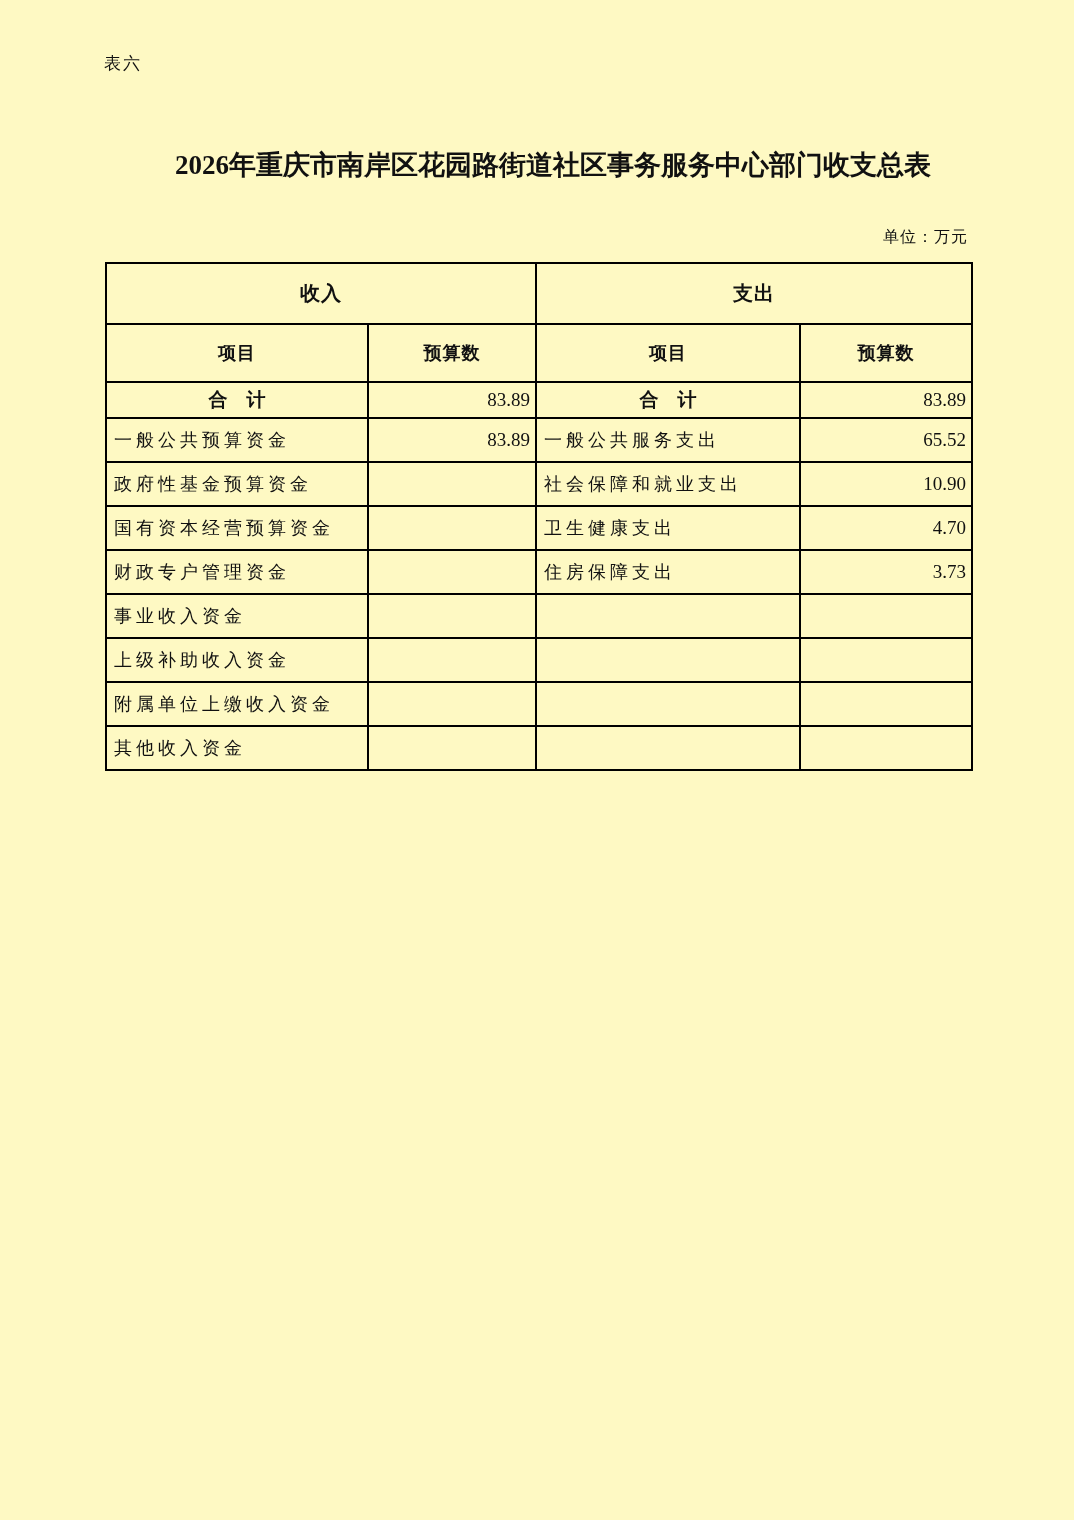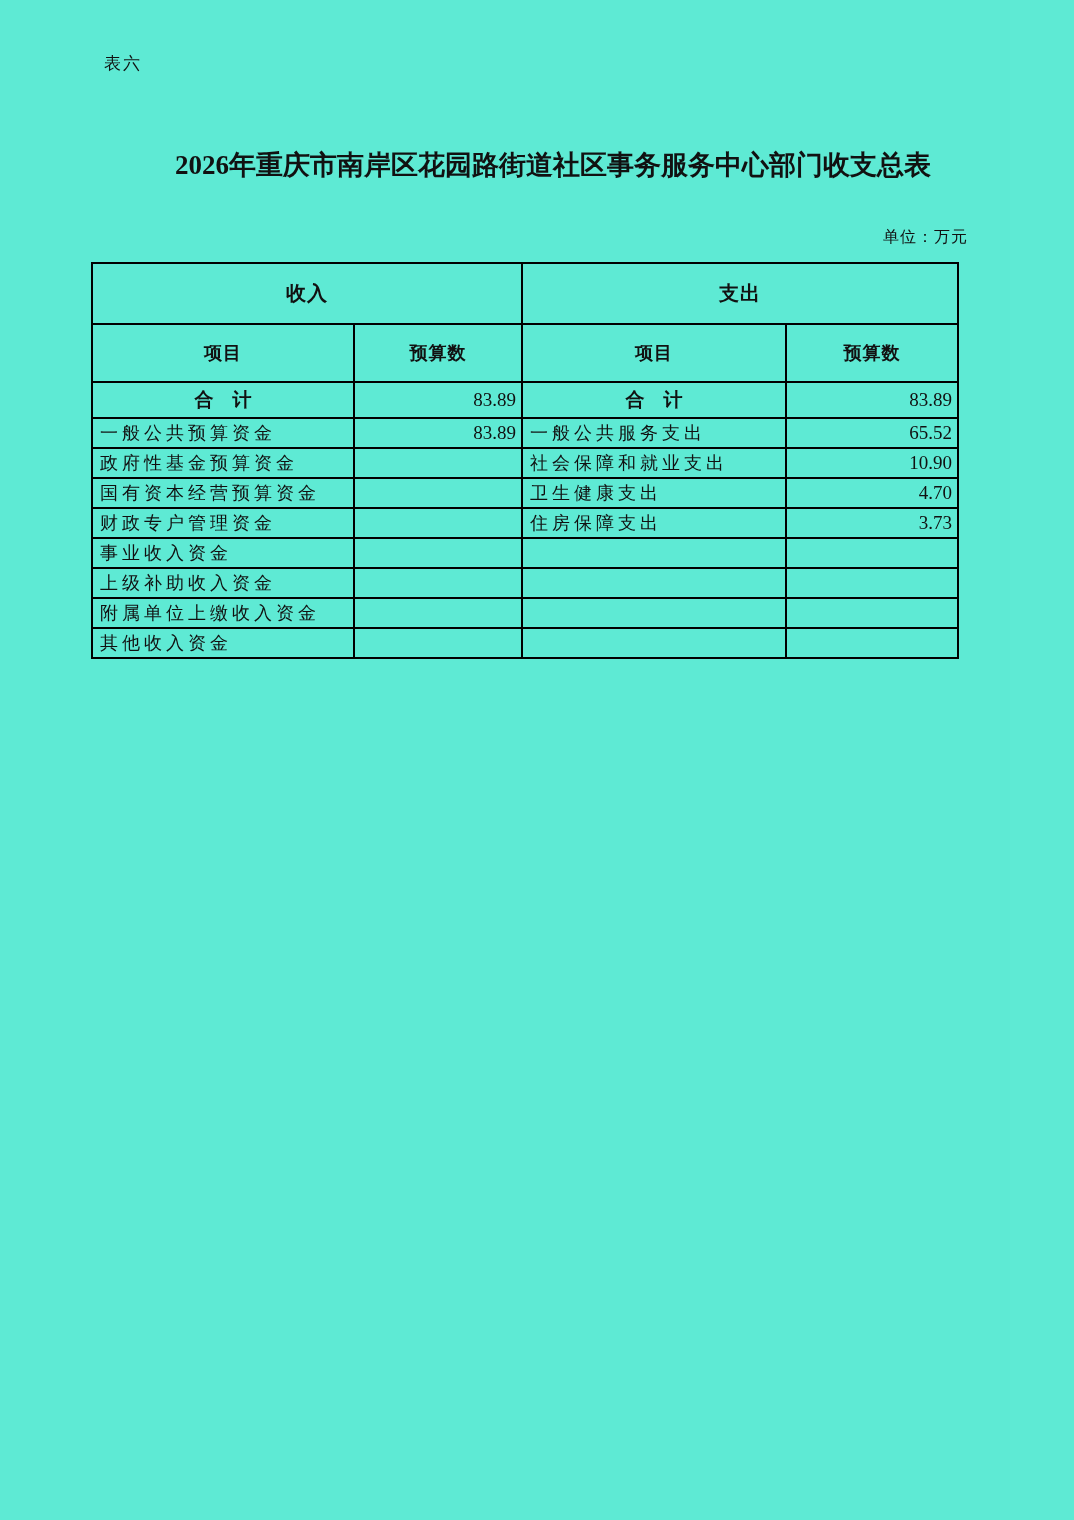--- a/index.html
+++ b/index.html
@@ -4,21 +4,21 @@
 <style>
   html, body {
     margin: 0;
     padding: 0;
     background: #ffffff;
   }
   .page {
     position: relative;
     width: 1074px;
     height: 1520px;
-    background: #5eead4;
+    background: #fef9c3;
     font-family: "Liberation Serif", "DejaVu Serif", serif;
     color: #111111;
     overflow: hidden;
   }
   .table-tag {
     position: absolute;
     left: 104px;
     top: 52px;
     font-size: 17px;
     letter-spacing: 2px;
@@ -36,41 +36,41 @@
   }
   .unit-note {
     position: absolute;
     top: 227px;
     right: 106px;
     font-size: 16px;
     letter-spacing: 1px;
   }
   table.budget-table {
     position: absolute;
-    left: 91px;
+    left: 105px;
     top: 262px;
     width: 866px;
     border-collapse: collapse;
     table-layout: fixed;
   }
   .budget-table col.c1 { width: 262px; }
   .budget-table col.c2 { width: 168px; }
   .budget-table col.c3 { width: 264px; }
   .budget-table col.c4 { width: 172px; }
   .budget-table th,
   .budget-table td {
     border: 2px solid #000000;
     padding: 0;
     overflow: hidden;
     vertical-align: middle;
   }
   tr.section-row { height: 61px; }
   tr.colhead-row { height: 58px; }
   tr.total-row   { height: 36px; }
-  tr.data-row    { height: 30px; }
+  tr.data-row    { height: 44px; }
   .section-head {
     text-align: center;
     font-weight: bold;
     font-size: 20px;
     letter-spacing: 1px;
   }
   .col-head {
     text-align: center;
     font-weight: bold;
     font-size: 18px;

